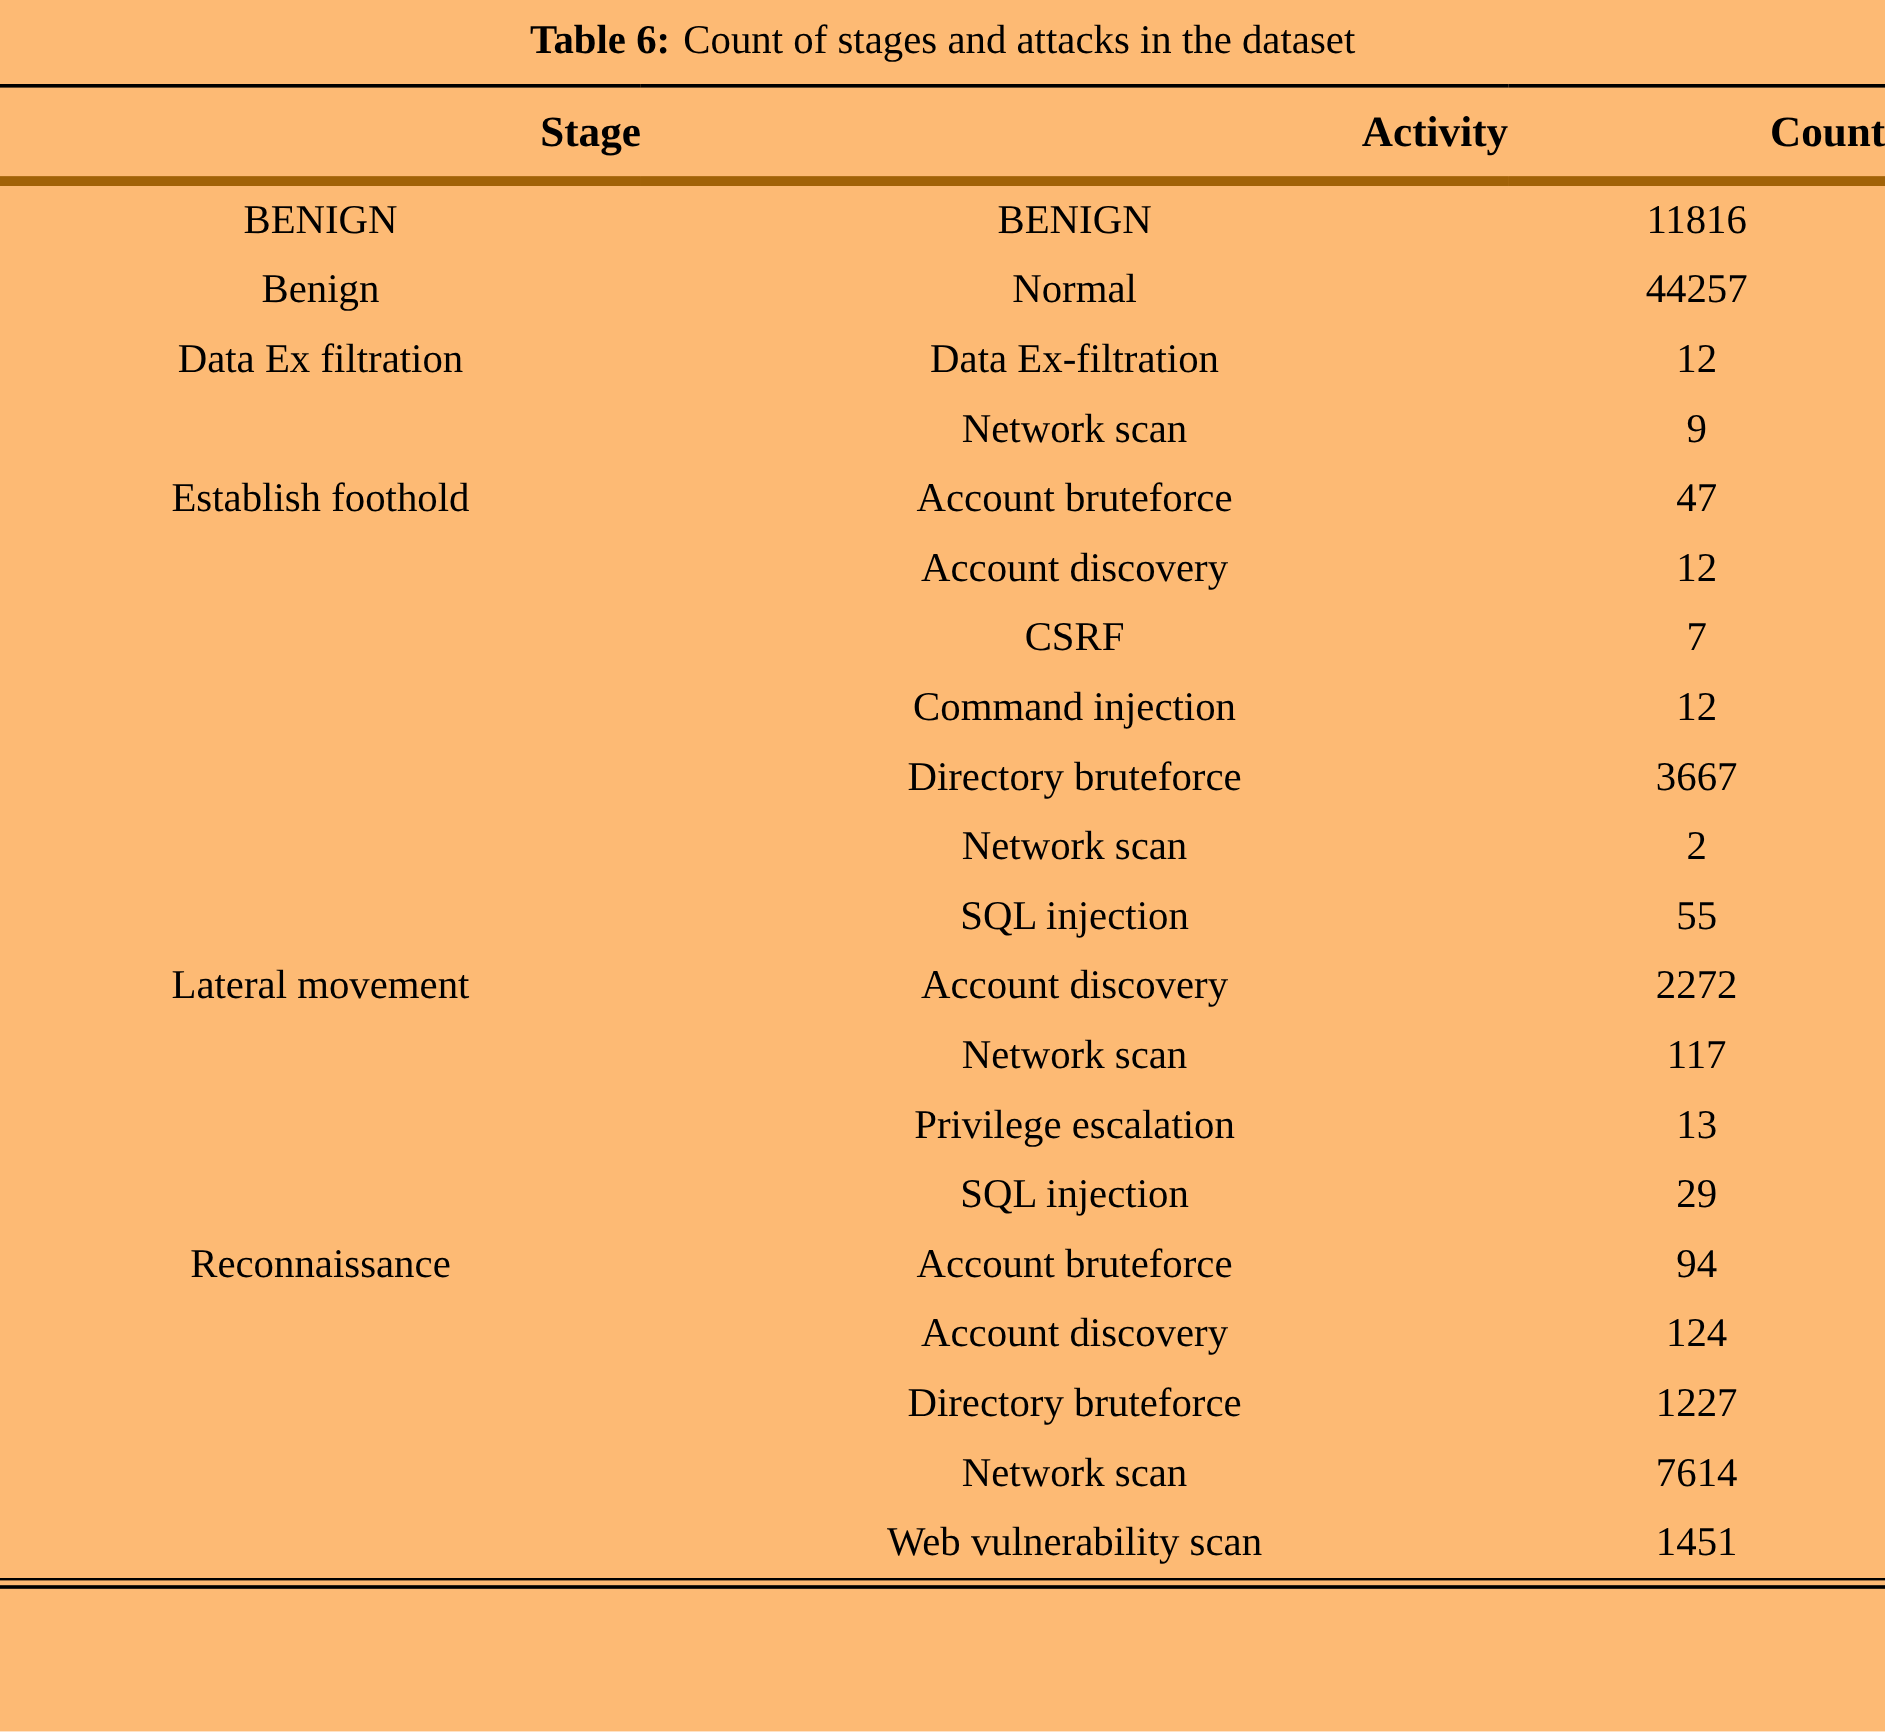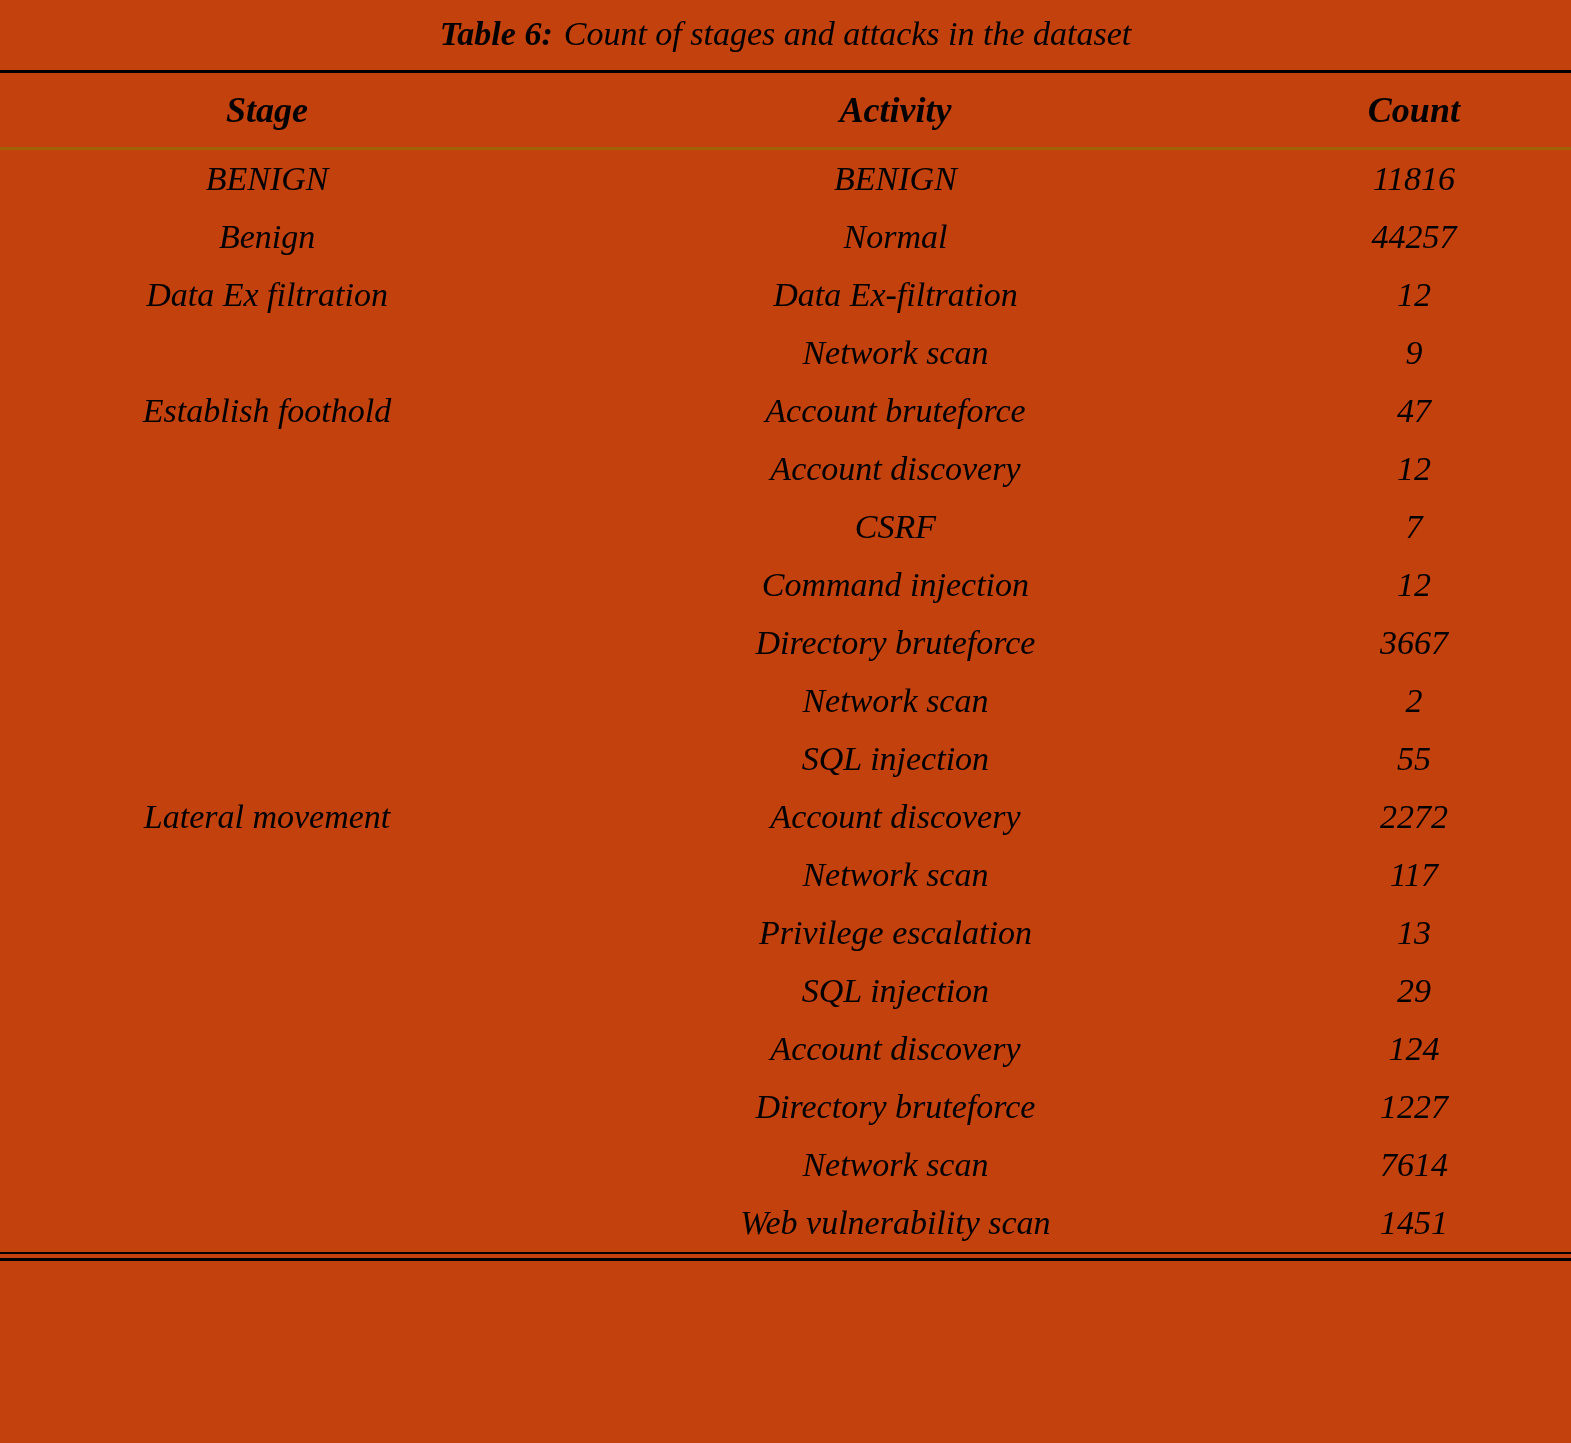--- a/index.html
+++ b/index.html
@@ -5,46 +5,45 @@
   html, body {
     margin: 0;
     padding: 0;
     background: #ffffff;
     color: #000000;
     font-family: "Liberation Serif", "DejaVu Serif", serif;
   }
   .page {
     width: 1571px;
     height: 1443px;
-    background: #c2410c;
+    background: #fdba74;
     box-sizing: border-box;
     overflow: hidden;
-    font-style: italic;
   }
   .caption {
     text-align: center;
     font-size: 34px;
     padding: 14px 0 15px 0;
     line-height: 1.2;
   }
   .caption-label {
     font-weight: bold;
     margin-right: 11px;
   }
   table.data-table {
     width: 100%;
     border-collapse: collapse;
     border-top: 3px solid #000000;
   }
   table.data-table thead th {
-    border-bottom: 3px solid #a16207;
+    border-bottom: 8px solid #a16207;
     font-size: 36px;
     font-weight: bold;
     height: 74px;
-    text-align: center;
+    text-align: right;
     padding: 0;
   }
   table.data-table td {
     font-size: 34px;
     height: 58px;
     text-align: center;
     padding: 0;
     white-space: nowrap;
   }
   col.col-stage   { width: 34%; }
@@ -148,20 +147,25 @@
           <td></td>
           <td>Privilege escalation</td>
           <td>13</td>
         </tr>
         <tr>
           <td></td>
           <td>SQL injection</td>
           <td>29</td>
         </tr>
         <tr>
+          <td>Reconnaissance</td>
+          <td>Account bruteforce</td>
+          <td>94</td>
+        </tr>
+        <tr>
           <td></td>
           <td>Account discovery</td>
           <td>124</td>
         </tr>
         <tr>
           <td></td>
           <td>Directory bruteforce</td>
           <td>1227</td>
         </tr>
         <tr>

